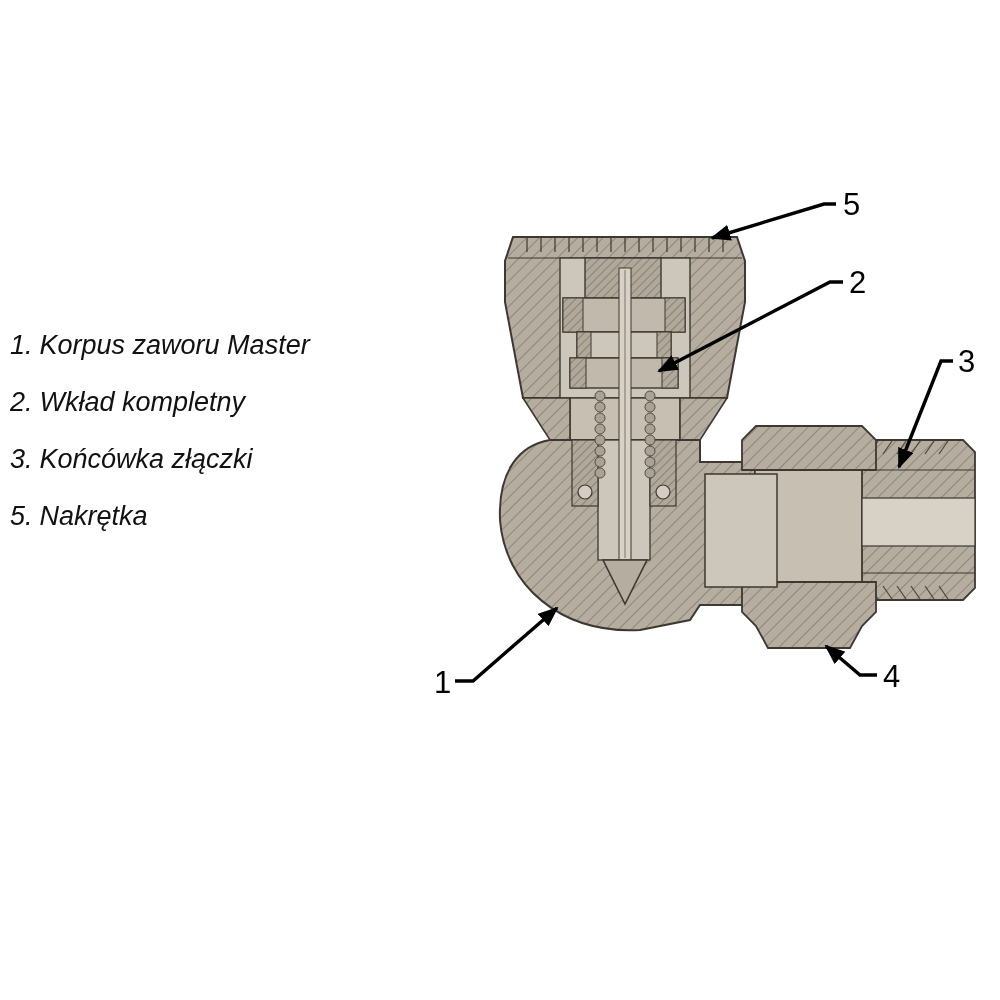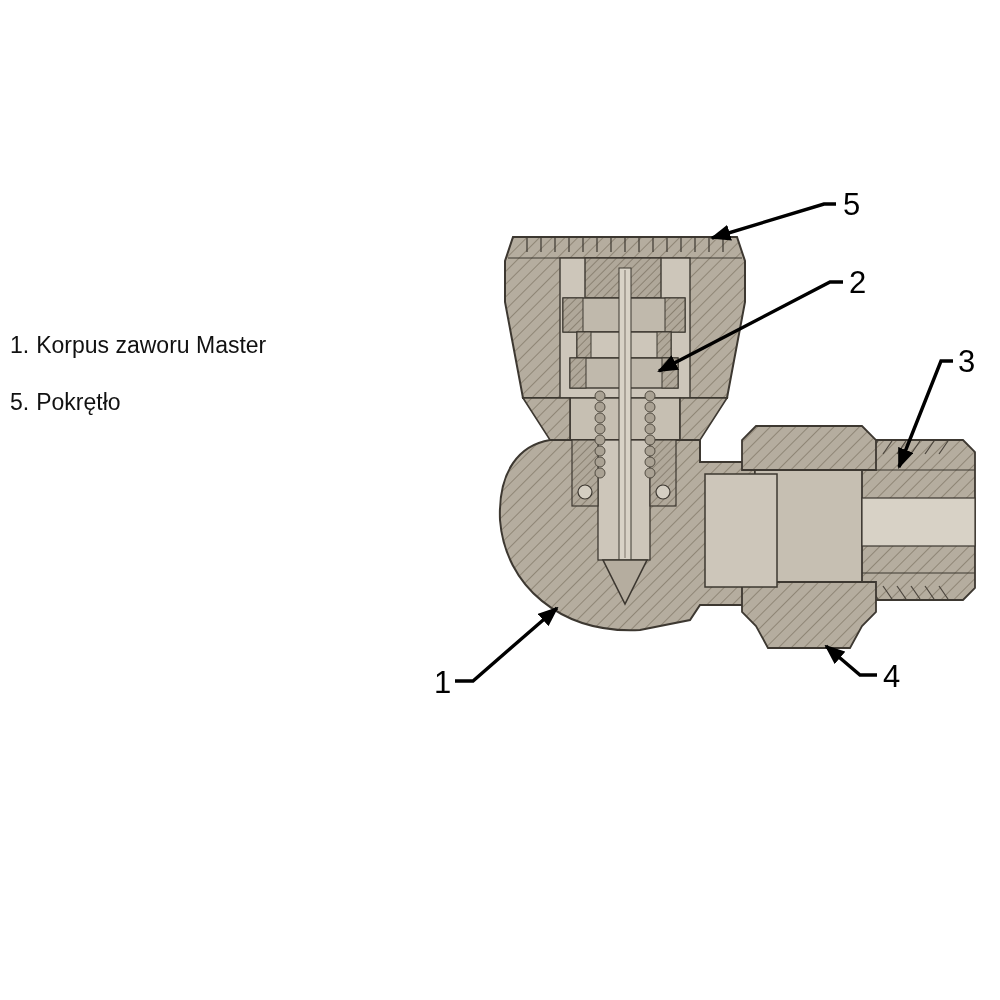--- a/index.html
+++ b/index.html
@@ -17,24 +17,25 @@
     height: 1000px;
     background: #ffffff;
   }
   .legend {
     position: absolute;
     left: 10px;
     top: 332px;
     color: #111111;
   }
   .legend-item {
-    font-size: 23px;
+    font-size: 27px;
     line-height: 27px;
     margin-bottom: 30px;
     white-space: nowrap;
+    font-style: italic;
   }
   .legend-item .num { margin-right: 7px; }
   svg.drawing {
     position: absolute;
     left: 0;
     top: 0;
     width: 1000px;
     height: 1000px;
   }
   .callout-line {
@@ -48,21 +49,23 @@
     fill: #000000;
   }
 </style>
 </head>
 <body>
 
 <div class="page">
 
   <div class="legend">
     <div class="legend-item"><span class="num">1.</span><span>Korpus zaworu Master</span></div>
-    <div class="legend-item"><span class="num">5.</span><span>Pokrętło</span></div>
+    <div class="legend-item"><span class="num">2.</span><span>Wkład kompletny</span></div>
+    <div class="legend-item"><span class="num">3.</span><span>Końcówka złączki</span></div>
+    <div class="legend-item"><span class="num">5.</span><span>Nakrętka</span></div>
   </div>
 
   <svg class="drawing" viewBox="0 0 1000 1000">
     <defs>
       <pattern id="hatch" width="9" height="9" patternUnits="userSpaceOnUse" patternTransform="rotate(45)">
         <rect width="9" height="9" fill="#b5ad9f"></rect>
         <line x1="0" y1="0" x2="0" y2="9" stroke="#6f6554" stroke-width="1.1"></line>
       </pattern>
       <pattern id="hatchFine" width="6" height="6" patternUnits="userSpaceOnUse" patternTransform="rotate(45)">
         <rect width="6" height="6" fill="#b0a89a"></rect>

